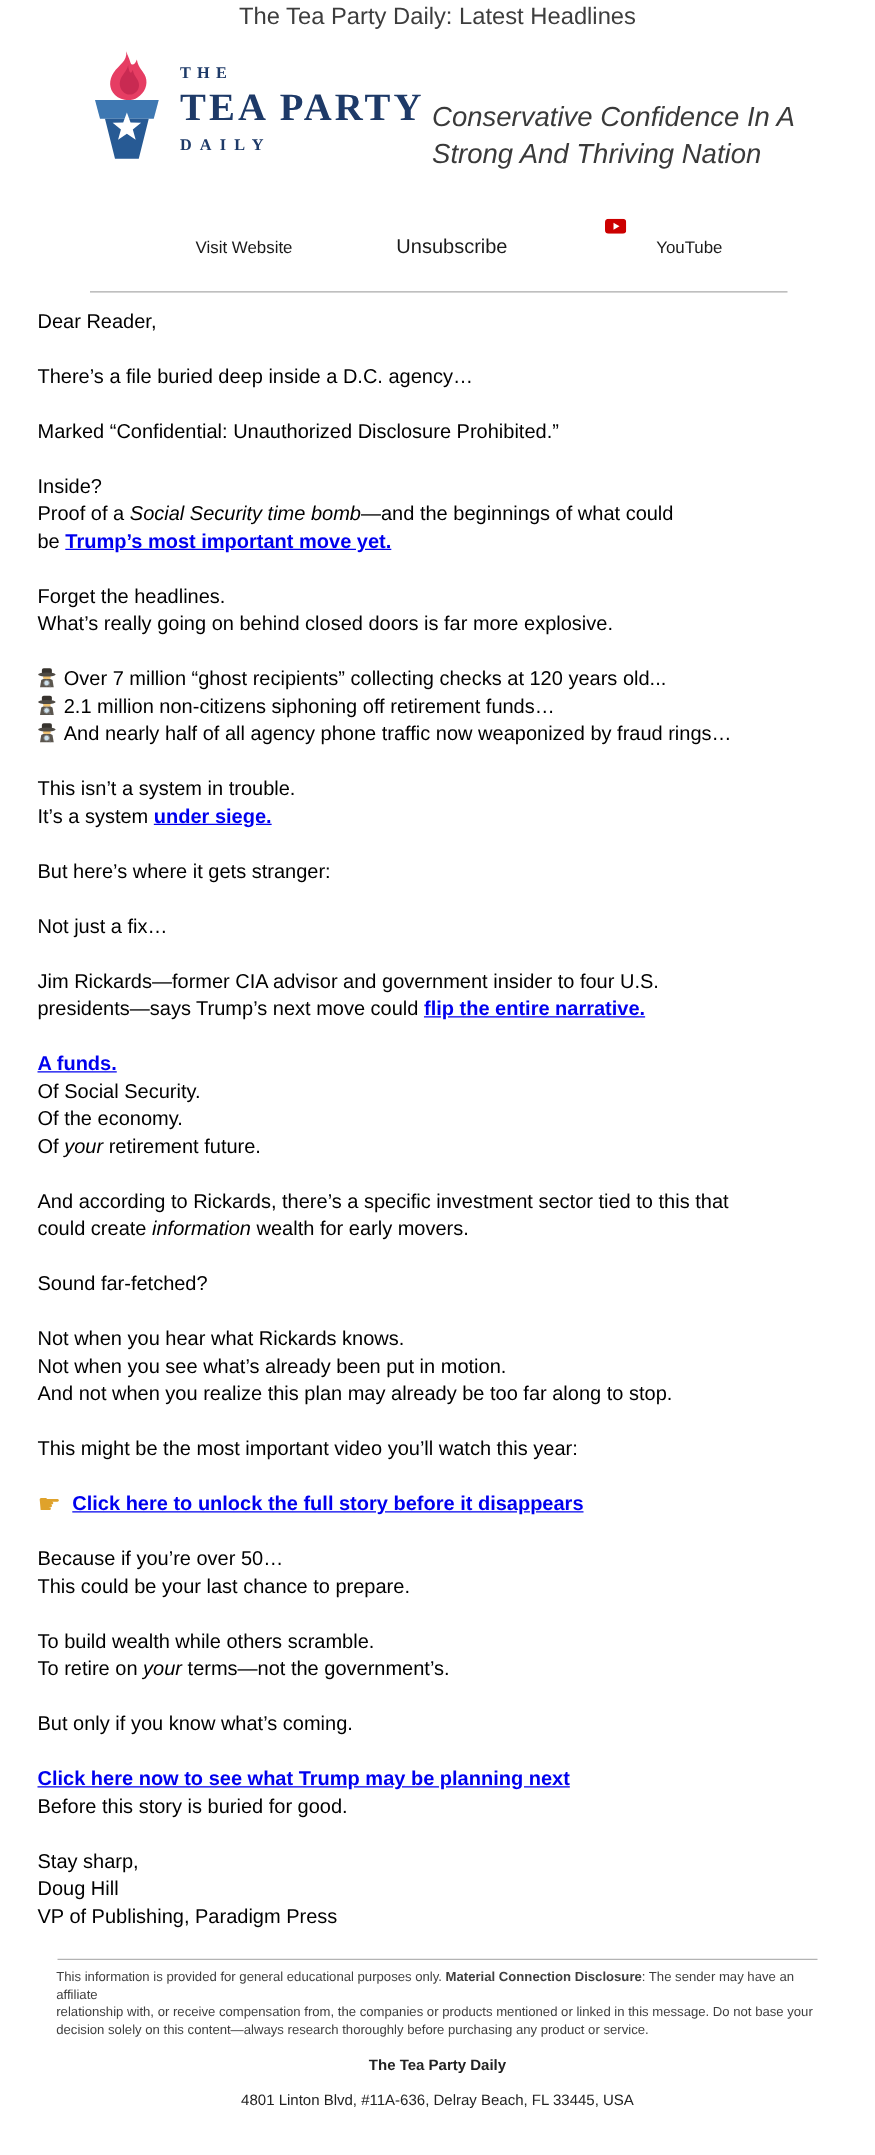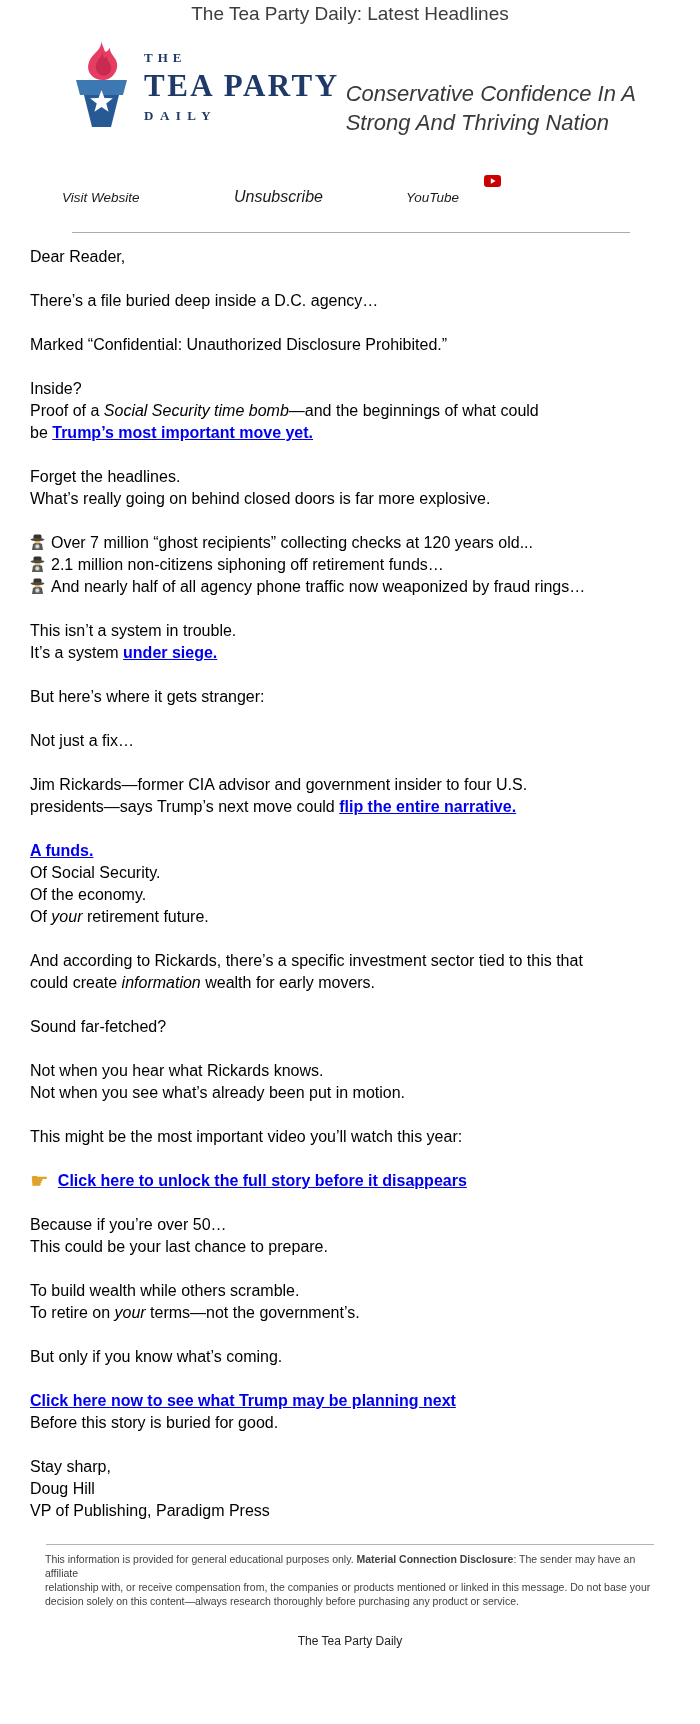--- a/index.html
+++ b/index.html
@@ -37,21 +37,21 @@
     line-height:29px;
     color:#3a3a3a;
   }
   
   .navrow{
     display:grid;
     grid-template-columns:172px 172px 172px;
     margin:34px 0 0 62px;
     align-items:end;
   }
-  .navcell{text-align:left;cursor:pointer;font-style:italic;}
+  .navcell{text-align:right;cursor:pointer;}
   .navlabel{font-size:13.5px;color:#1a1a1a;}
   .navlabel.big{font-size:16px;}
   .yt-icon{display:block;margin:0 auto 3px auto;width:17px;height:12px;}
   .divider1{
     width:558px;
     margin:26px 0 0 72px;
     border-top:1px solid #ababab;
     height:0;
   }
   
@@ -88,21 +88,21 @@
     border-top:1px solid #b3b3b3;
     height:0;
   }
   .disclaimer{
     width:610px;
     margin:7px auto 0 auto;
     font-size:10.5px;
     line-height:14px;
     color:#3f3f3f;
   }
-  .f-brand{margin-top:26px;text-align:center;font-size:12px;font-weight:normal;color:#222;}
+  .f-brand{margin-top:14px;text-align:center;font-size:12px;font-weight:bold;color:#222;}
   .f-address{margin-top:14px;text-align:center;font-size:12px;color:#222;}
 </style>
 </head>
 <body>
 
 <div class="page">
 
   <div class="preheader">The Tea Party Daily: Latest Headlines</div>
 
   <div class="brandrow">
@@ -202,21 +202,21 @@
       <span>Of the economy.</span><br>
       <span>Of </span><i>your</i><span> retirement future.</span></p>
 
     <p><span>And according to Rickards, there’s a specific investment sector tied to this that</span><br>
       <span>could create </span><i>information</i><span> wealth for early movers.</span></p>
 
     <p>Sound far-fetched?</p>
 
     <p><span>Not when you hear what Rickards knows.</span><br>
       <span>Not when you see what’s already been put in motion.</span><br>
-      </p>
+      <span>And not when you realize this plan may already be too far along to stop.</span></p>
 
     <p>This might be the most important video you’ll watch this year:</p>
 
     <p><span class="hand">☛</span><a class="lnk">Click here to unlock the full story before it disappears</a></p>
 
     <p><span>Because if you’re over 50…</span><br>
       <span>This could be your last chance to prepare.</span></p>
 
     <p><span>To build wealth while others scramble.</span><br>
       <span>To retire on </span><i>your</i><span> terms—not the government’s.</span></p>
@@ -233,14 +233,15 @@
   </div>
 
   <div class="footer-sep"></div>
 
   <div class="disclaimer"><span>This information is provided for general educational purposes only. </span><b>Material Connection Disclosure</b><span>: The sender may have an affiliate</span><br>
     <span>relationship with, or receive compensation from, the companies or products mentioned or linked in this message. Do not base your</span><br>
     <span>decision solely on this content—always research thoroughly before purchasing any product or service.</span></div>
 
   <div class="f-brand">The Tea Party Daily</div>
 
+  <div class="f-address">4801 Linton Blvd, #11A-636, Delray Beach, FL 33445, USA</div>
 
 </div>
 
 </body></html>

